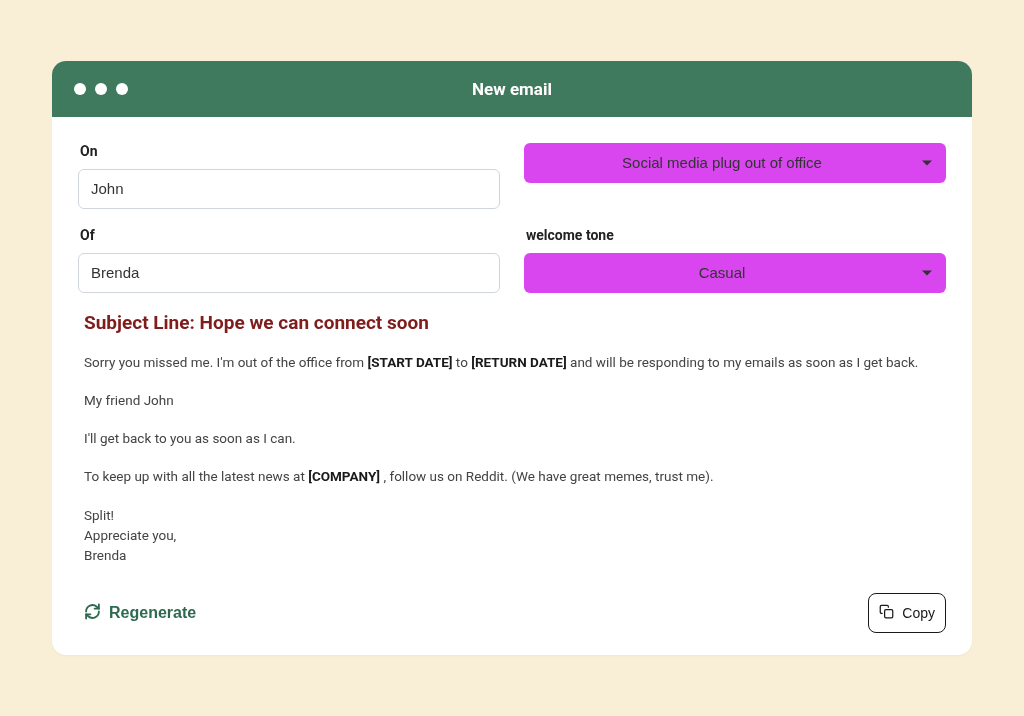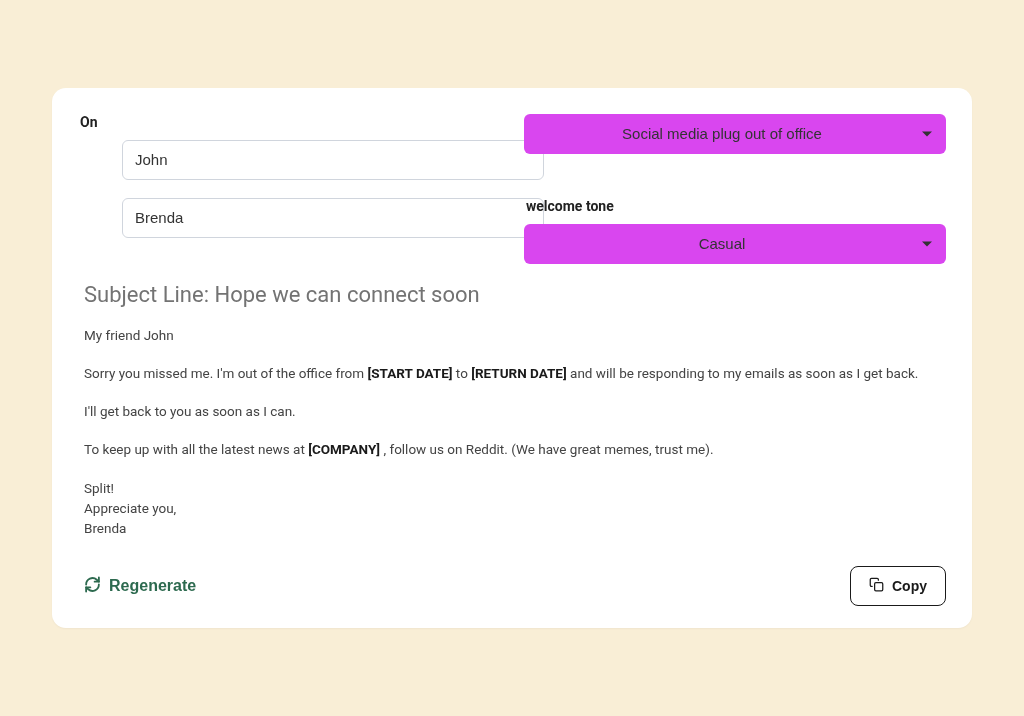--- a/index.html
+++ b/index.html
@@ -84,21 +84,20 @@
     .text-input {
       width: 100%;
       height: 40px;
       border: 1px solid #d0d5dd;
       border-radius: 6px;
       padding: 0 12px;
       font-size: 15px;
       color: #333;
       background: #fff;
       outline: none;
-      margin-left: 44px;
     }
 
     .select-wrap {
       position: relative;
       width: 100%;
     }
 
     .select {
       width: 100%;
       height: 40px;
@@ -121,23 +120,23 @@
       transform: translateY(-50%);
       pointer-events: none;
       width: 0;
       height: 0;
       border-left: 5px solid transparent;
       border-right: 5px solid transparent;
       border-top: 5px solid #333;
     }
 
     .subject {
-      font-weight: 400;
-      font-size: 22px;
-      color: #737373;
+      font-weight: 700;
+      font-size: 19px;
+      color: #7f1d1d;
       margin: 10px 0 18px 6px;
     }
 
     .body-text {
       color: #444;
       font-size: 13.5px;
       line-height: 1.5;
       margin-left: 6px;
       margin-right: 6px;
     }
@@ -183,77 +182,86 @@
     .btn-group {
       display: flex;
       gap: 10px;
     }
 
     .btn {
       display: inline-flex;
       align-items: center;
       gap: 8px;
       height: 40px;
-      padding: 0 18px;
+      padding: 0 10px;
       border: 1.5px solid #1a1a1a;
       border-radius: 8px;
       background: #fff;
-      font-weight: 700;
+      font-weight: 400;
       font-size: 14px;
       color: #1a1a1a;
       cursor: pointer;
     }
 
     .btn svg {
       width: 15px;
       height: 15px;
     }
   </style>
 </head>
 <body>
 
 <div class="window">
+  <div class="titlebar">
+    <div class="traffic-lights">
+      <span class="traffic-light"></span>
+      <span class="traffic-light"></span>
+      <span class="traffic-light"></span>
+    </div>
+    <div class="title">New email</div>
+  </div>
 
   <div class="content">
     <div class="form-row">
       <div class="form-col">
         <label class="label">On</label>
         <input class="text-input" type="text" value="John" style="">
       </div>
       <div class="form-col">
         <div class="select-wrap">
           <button class="select">Social media plug out of office</button>
           <span class="chevron-down"></span>
         </div>
       </div>
     </div>
 
     <div class="form-row">
       <div class="form-col">
+        <label class="label">Of</label>
         <input class="text-input" type="text" value="Brenda" style="">
       </div>
       <div class="form-col">
         <label class="label">welcome tone</label>
         <div class="select-wrap">
           <button class="select">Casual</button>
           <span class="chevron-down"></span>
         </div>
       </div>
     </div>
 
     <h2 class="subject">
       <span>Subject Line: </span><span>Hope we can connect soon</span>
     </h2>
 
     <div class="body-text">
-      <p>My friend John</p>
-
       <p>
         <span>Sorry you missed me. I'm out of the office from </span><span class="bold">[START DATE]</span><span> to </span><span class="bold">[RETURN DATE]</span><span> and will be responding to my emails as soon as I get back.</span>
       </p>
+
+      <p>My friend John</p>
 
       <p>I'll get back to you as soon as I can.</p>
 
       <p>
         <span>To keep up with all the latest news at </span><span class="bold">[COMPANY]</span><span> , follow us on Reddit. (We have great memes, trust me).</span>
       </p>
 
       <p class="tight">Split!</p>
       <p class="tight">Appreciate you,</p>
       <p class="tight">Brenda</p>

